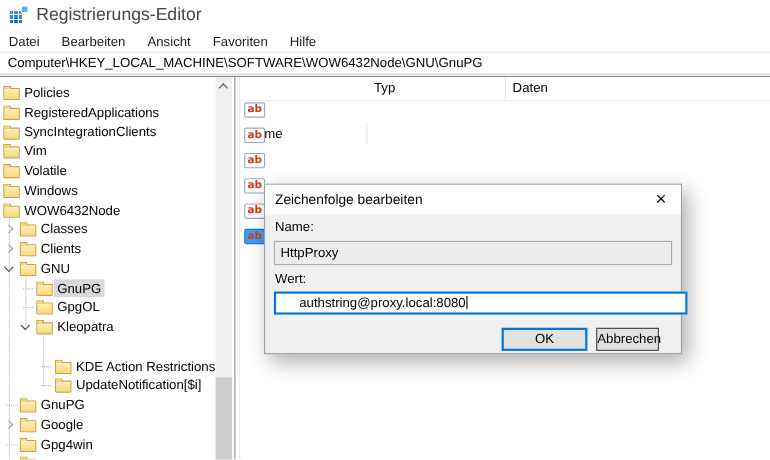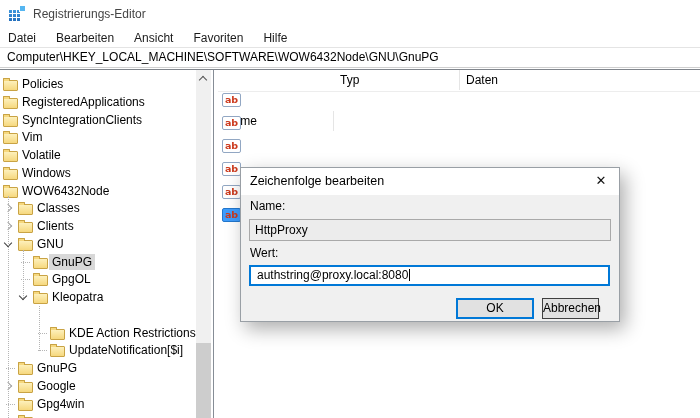--- a/index.html
+++ b/index.html
@@ -8,21 +8,21 @@
 
   
   .titlebar{height:28px;display:flex;align-items:center;background:#fff;}
   .appicon{position:relative;width:16px;height:16px;margin:0 8px 0 9px;}
   .appicon .grid{position:absolute;left:0;bottom:1px;width:11px;height:11px;
     background:
       repeating-linear-gradient(90deg,transparent 0 3px,#fff 3px 4px),
       repeating-linear-gradient(0deg,transparent 0 3px,#fff 3px 4px),
       linear-gradient(#3f97dd,#2470bd);}
   .appicon .dot{position:absolute;right:0;top:0;width:5px;height:5px;background:#55b6f1;box-shadow:0 0 0 1px #fff;}
-  .title{color:#454545;font-size:12px;}
+  .title{color:#454545;font-size:16px;}
 
   
   .menubar{height:19px;display:flex;align-items:center;background:#fff;}
   .menubar .mitem{padding:0 10px;color:#1b1b1b;cursor:default;}
   .menubar .mitem:first-child{padding-left:8px;}
 
   
   .addressbar{height:19px;line-height:19px;padding-left:7px;border-top:1px solid #e4e4e4;
     border-bottom:1px solid #cfcfcf;background:#fff;white-space:nowrap;}
 
@@ -69,21 +69,21 @@
   .dialog{position:absolute;left:240px;top:97px;width:378px;height:153px;background:#f0f0f0;
     border:1px solid #999fa5;box-shadow:5px 7px 18px rgba(0,0,0,.32);z-index:10;}
   .dtitlebar{position:relative;height:27px;background:#fff;}
   .dtitle{position:absolute;left:9px;top:0;line-height:27px;font-size:12.5px;color:#000;}
   .dclose{position:absolute;right:0;top:0;width:36px;height:27px;text-align:center;line-height:26px;
     font-size:13px;color:#111;cursor:default;}
   .dlabel{position:absolute;left:9px;color:#000;}
   .dfield-name{position:absolute;left:8px;top:51px;width:355px;height:20px;background:#ececec;
     border:1px solid #a9a9a9;line-height:20px;padding-left:5px;white-space:nowrap;overflow:hidden;}
   .dfield-value{position:absolute;left:8px;top:97px;width:351px;height:17px;background:#fff;
-    border:2px solid #0078d7;line-height:17px;padding-left:6px;white-space:nowrap;overflow:hidden;}
+    border:2px solid #0078d7;line-height:17px;padding-left:21px;white-space:nowrap;overflow:hidden;}
   .caret{display:inline-block;width:1px;height:12px;background:#000;vertical-align:-2px;margin-left:1px;}
   .dbtn{position:absolute;top:130px;height:17px;background:#e1e1e1;text-align:center;cursor:default;}
   .dbtn.ok{left:215px;width:74px;border:2px solid #0078d7;line-height:16px;}
   .dbtn.cancel{left:301px;width:55px;border:1px solid #404040;line-height:18px;height:19px;}
 </style>
 </head>
 <body>
 
 <div class="screen">
 

